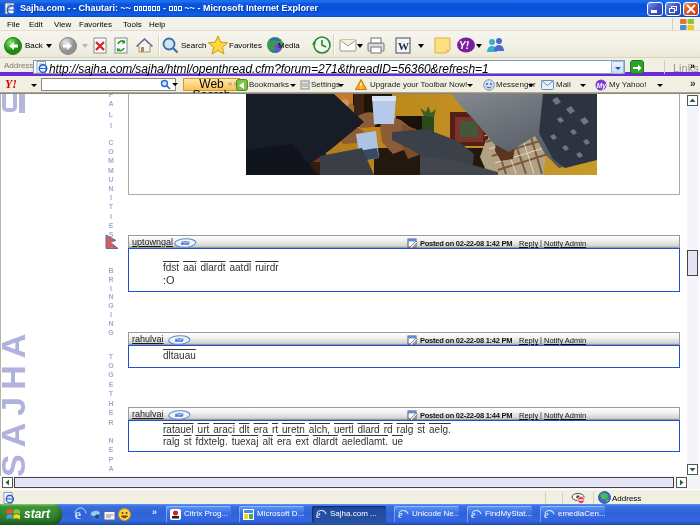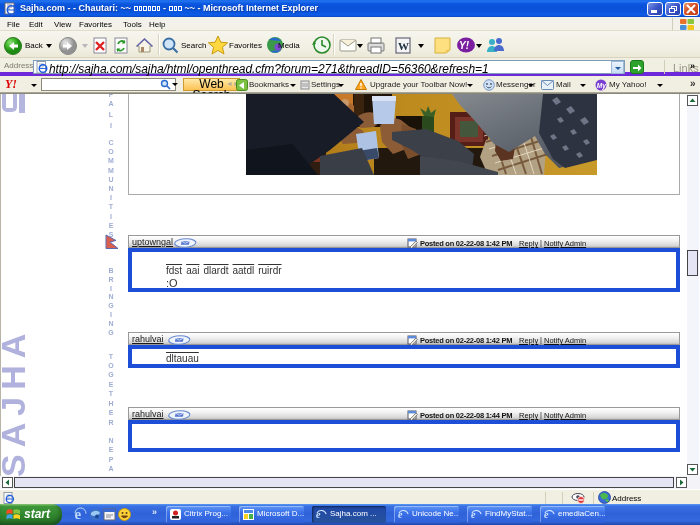--- a/index.html
+++ b/index.html
@@ -36,21 +36,21 @@
 #ysearch{left:41px;top:2px;width:135px;height:13px;background:#fff;border:1px solid #8a887a;}
 #ybtn{left:183px;top:2px;width:57px;height:13px;background:linear-gradient(180deg,#ffe9a8,#fbc153);border:1px solid #d09b30;font-size:12px;text-align:center;line-height:11px;}
 .ytext{position:absolute;top:4px;font-size:8px;color:#1a1a1a;}
 
 #content{left:0;top:93px;width:700px;height:383px;background:#fff;border-top:1px solid #8a887c;overflow:hidden;}
 
 .bigsajha{position:absolute;color:#b0b2dd;font-weight:bold;font-size:34px;letter-spacing:7px;writing-mode:vertical-rl;transform:rotate(180deg);font-family:"Liberation Sans",sans-serif;}
 
 .vlet{position:absolute;left:104px;width:14px;text-align:center;font-size:7px;font-weight:bold;color:#9fadd3;}
 
-.postbox{position:absolute;left:128px;width:552px;border:4px solid #1d4ed8;background:#fff;}
+.postbox{position:absolute;left:128px;width:552px;border:1px solid #1d4ed8;background:#fff;}
 .posthdr{position:absolute;left:128px;width:552px;height:13px;border:1px solid #999;background:linear-gradient(180deg,#ffffff 0%,#f2f2f2 40%,#d8d8d8 85%,#c0c0c0 100%);font-size:11px;}
 .uname{position:absolute;left:3px;top:1px;font-size:9px;color:#1a1a1a;text-decoration:underline;}
 .posted{position:absolute;font-size:7.5px;font-weight:bold;color:#111;letter-spacing:-0.25px;}
 .plink{position:absolute;font-size:7.5px;color:#111;text-decoration:underline;}
 .dev{font-size:10px;color:#333;letter-spacing:0px;}
 .dev span{text-decoration:overline;margin-right:4px;}
 
 #vscroll{left:687px;top:94px;width:12px;height:382px;background:#f4f4fb;}
 #hscroll{left:0;top:476px;width:687px;height:13px;background:#f4f4f8;}
 .sbtn{position:absolute;background:#fff;border:1px solid #555;width:11px;height:11px;}
@@ -430,20 +430,22 @@
           <rect x="1" y="2" width="8" height="8" fill="#fff" stroke="#556"></rect>
           <rect x="1" y="2" width="8" height="2.4" fill="#5a8ad8"></rect>
           <path d="M3 10l6-6 1.5 1.5-6 6z" fill="#e8e4d0" stroke="#556" stroke-width="0.6"></path>
         </svg>
       <span class="posted" style="left:291px;top:3px">Posted on 02-22-08 1:44 PM</span>
       <span class="plink" style="left:390px;top:3px">Reply</span>
         <span class="abs" style="left:411px;top:2px;font-size:7.5px;color:#222">|</span>
         <span class="plink" style="left:415px;top:3px">Notify Admin</span>
     </div>
     <div class="postbox" style="top:326px;height:32px">
+      <div class="dev" style="position:absolute;left:34px;top:3px"><span>ratauel</span><span>urt</span><span>araci</span><span>dlt</span><span>era</span><span>rt</span><span>uretn</span><span>alch,</span><span>uertl</span><span>dlard</span><span>rd</span><span>ralg</span><span>st</span><span>aelg.</span></div>
+      <div class="dev" style="position:absolute;left:34px;top:15px"><span>ralg</span><span>st</span><span>fdxtelg.</span><span>tuexaj</span><span>alt</span><span>era</span><span>ext</span><span>dlardt</span><span>aeledlamt.</span><span>ue</span></div>
     </div>
   </div>
   <div class="abs" style="left:687px;top:476px;width:13px;height:13px;background:#f4f4f8"></div>
   <div id="hscroll" class="abs">
     <div class="sbtn" style="left:2px;top:1px">
         <svg width="9" height="9" viewBox="0 0 9 9">
           <path d="M6 1.5L2.5 4.5L6 7.5z" fill="#1a6a3a"></path>
         </svg>
       </div>
     <div id="hthumb"></div>

